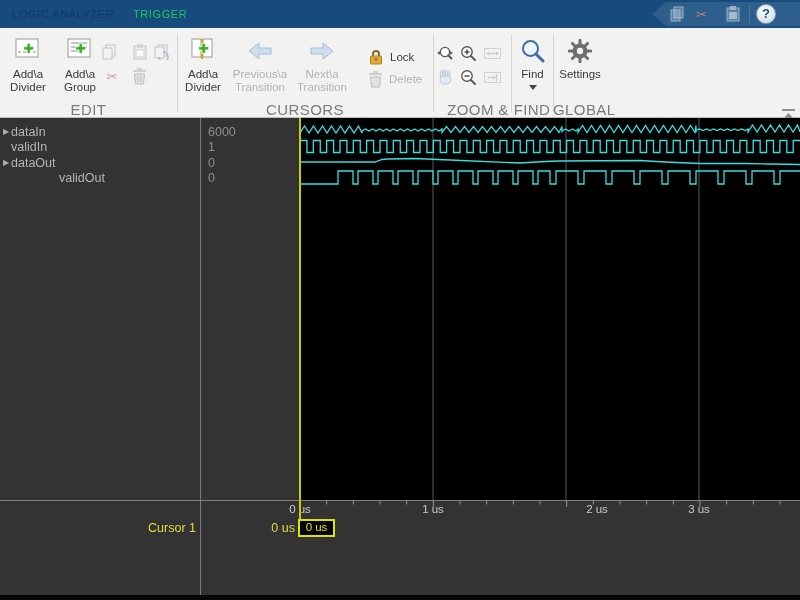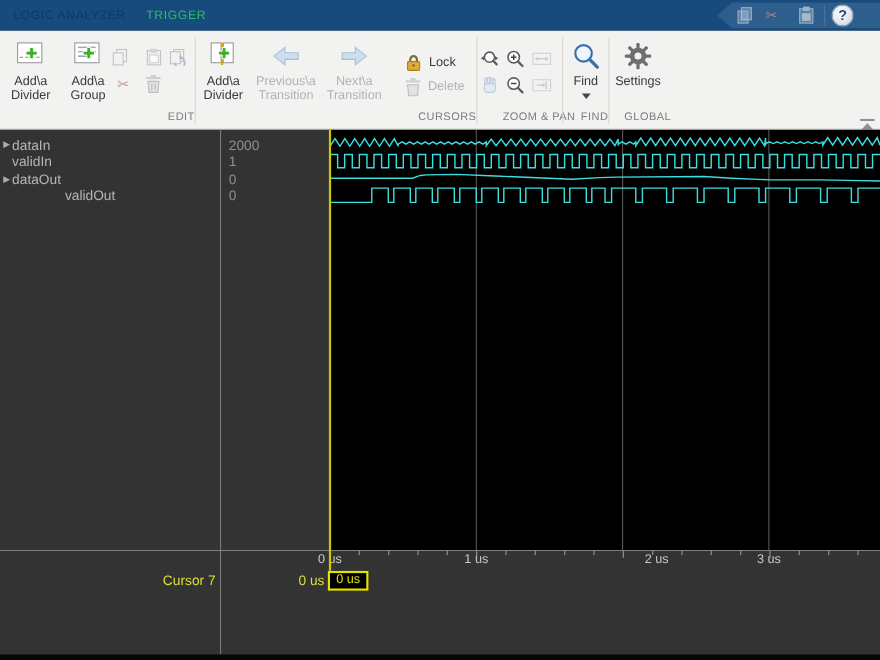--- a/index.html
+++ b/index.html
@@ -23,21 +23,21 @@
   
   .ribbon{position:absolute;top:28px;left:0;width:800px;height:90px;background:#f2f2f0;border-bottom:1px solid #bdbdbd}
   .btn-big{position:absolute;display:flex;flex-direction:column;align-items:center;
       font-size:11.5px;color:#3a3a3a;line-height:13px;text-align:center}
   .btn-big .ic{height:34px;display:flex;align-items:center;justify-content:center}
   .btn-dis{color:#b3b3b3}
   .mini{position:absolute;width:18px;height:18px;display:flex;align-items:center;justify-content:center}
   .zbtn{position:absolute;width:19px;height:19px;display:flex;align-items:center;justify-content:center}
   .listrow{position:absolute;display:flex;align-items:center;gap:6px;font-size:11.5px;color:#3a3a3a}
   .listrow.btn-dis{color:#b3b3b3}
-  .sec-label{position:absolute;top:73px;font-size:10px;color:#7a7a7a;text-align:right;letter-spacing:.4px}
+  .sec-label{position:absolute;top:73px;font-size:15px;color:#7a7a7a;text-align:center;letter-spacing:.4px}
   .vdiv{position:absolute;top:6px;height:78px;width:1px;background:#d5d5d3}
   .caret{width:0;height:0;border-left:4px solid transparent;border-right:4px solid transparent;border-top:5px solid #444;margin-top:4px}
   .collapse{position:absolute;left:781px;top:78px;width:15px;height:11px}
   .scissors{font-size:13px;color:#c49a9a;line-height:1}
 
   
   .left-panel{position:absolute;left:0;top:118px;width:300px;height:382px;background:#333}
   .plot{position:absolute;left:300px;top:118px;width:500px;height:382px;background:#000}
   .hline{position:absolute;top:500px;left:0;width:800px;height:1px;background:#7f7f7f}
   .bottom-panel{position:absolute;top:501px;left:0;width:800px;height:94px;background:#333}
@@ -300,21 +300,21 @@
         <path d="M0 22.5 H6.93 V34.5 H13.33 V22.5 H20.26 V34.5 H26.66 V22.5 H33.59 V34.5 H39.99 V22.5 H46.92 V34.5 H53.32 V22.5 H60.25 V34.5 H66.65 V22.5 H73.58 V34.5 H79.98 V22.5 H86.91 V34.5 H93.31 V22.5 H100.24 V34.5 H106.64 V22.5 H113.57 V34.5 H119.97 V22.5 H126.9 V34.5 H133.3 V22.5 H140.23 V34.5 H146.63 V22.5 H153.56 V34.5 H159.96 V22.5 H166.89 V34.5 H173.29 V22.5 H180.22 V34.5 H186.62 V22.5 H193.55 V34.5 H199.95 V22.5 H206.88 V34.5 H213.28 V22.5 H220.21 V34.5 H226.61 V22.5 H233.54 V34.5 H239.94 V22.5 H246.87 V34.5 H253.27 V22.5 H260.2 V34.5 H266.6 V22.5 H273.53 V34.5 H279.93 V22.5 H286.86 V34.5 H293.26 V22.5 H300.19 V34.5 H306.59 V22.5 H313.52 V34.5 H319.92 V22.5 H326.85 V34.5 H333.25 V22.5 H340.18 V34.5 H346.58 V22.5 H353.51 V34.5 H359.91 V22.5 H366.84 V34.5 H373.24 V22.5 H380.17 V34.5 H386.57 V22.5 H393.5 V34.5 H399.9 V22.5 H406.83 V34.5 H413.23 V22.5 H420.16 V34.5 H426.56 V22.5 H433.49 V34.5 H439.89 V22.5 H446.82 V34.5 H453.22 V22.5 H460.15 V34.5 H466.55 V22.5 H473.48 V34.5 H479.88 V22.5 H486.81 V34.5 H493.21 V22.5 H500" fill="none" stroke="#3bdede" stroke-width="1.3"></path>
         <path d="M0 44 L75 44 L82 41.5 L88 41 L115 40.5 L150 42 L220 45 L245 43.5 L260 43 L340 42.5 L365 44 L400 45.5 L445 45.5 L470 46 L500 46.5" fill="none" stroke="#3bdede" stroke-width="1.3"></path>
         <path d="M0 66 H38 V53 H53 V66 H58 V53 H73 V66 H78 V53 H93 V66 H98 V53 H113 V66 H118 V53 H133 V66 H138 V53 H153 V66 H158 V53 H173 V66 H178 V53 H193 V66 H198 V53 H213 V66 H218 V53 H233 V66 H238 V53 H250 V66 H256 V53 H278 V66 H284 V53 H306 V66 H312 V53 H334 V66 H340 V53 H362 V66 H368 V53 H390 V66 H396 V53 H418 V66 H424 V53 H446 V66 H452 V53 H474 V66 H480 V53 H500" fill="none" stroke="#3bdede" stroke-width="1.3"></path>
       </svg>
   </div>
   <div id="rows">
       <div class="sig-row" style="top: 124px;">
         <span class="tri">▶</span>
         <span>dataIn</span>
       </div>
-      <div class="sig-val" style="top: 124px;">2000</div>
+      <div class="sig-val" style="top: 124px;">6000</div>
       <div class="sig-row" style="top: 139.5px;">
         <span class="tri"></span>
         <span>validIn</span>
       </div>
       <div class="sig-val" style="top: 139.5px;">1</div>
       <div class="sig-row" style="top: 155px;">
         <span class="tri">▶</span>
         <span>dataOut</span>
       </div>
       <div class="sig-val" style="top: 155px;">0</div>
@@ -351,18 +351,18 @@
       <line x1="480.00600000000003" x2="480.00600000000003" y1="0" y2="3.5" stroke="#9a9a9a"></line>
     </svg>
   <div id="tick-labels">
       <div class="tick-label" style="left: 278px;">0 us</div>
       <div class="tick-label" style="left: 411px;">1 us</div>
       <div class="tick-label" style="left: 575px;">2 us</div>
       <div class="tick-label" style="left: 677px;">3 us</div>
     </div>
 
   <div class="cursor-line"></div>
-  <div class="cursor-name">Cursor 7</div>
+  <div class="cursor-name">Cursor 1</div>
   <div class="cursor-val">0 us</div>
   <div class="cursor-box">0 us</div>
 
   <div class="bottom-bar"></div>
 </div>
 
 </body></html>

